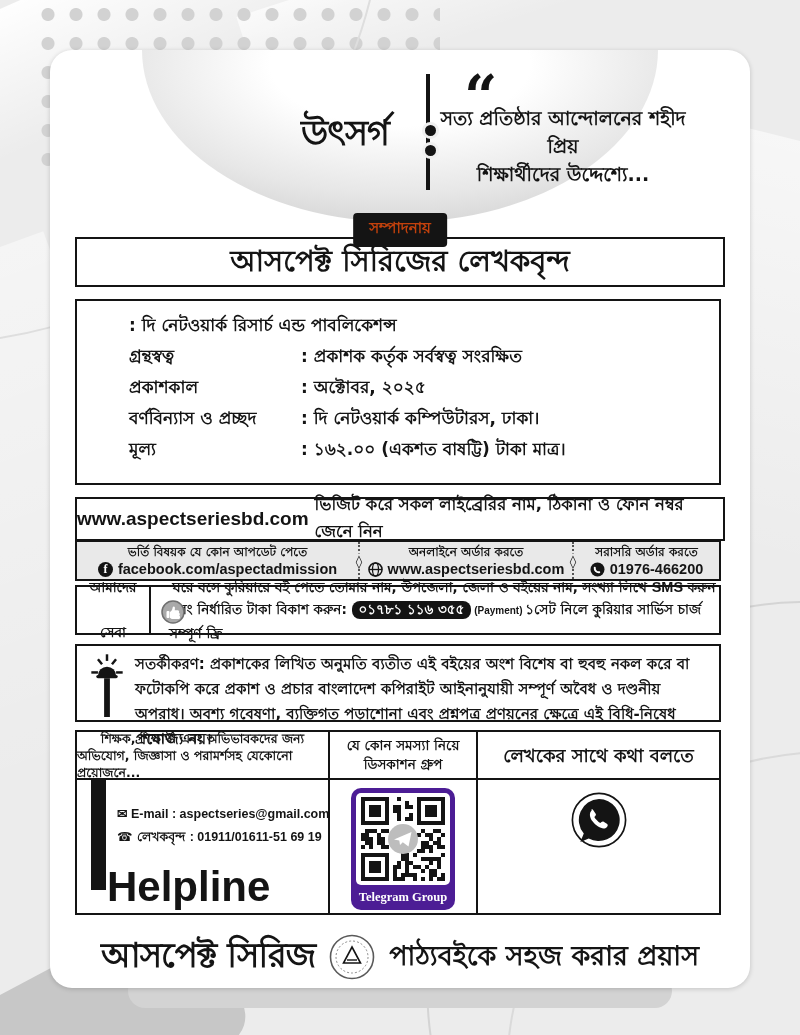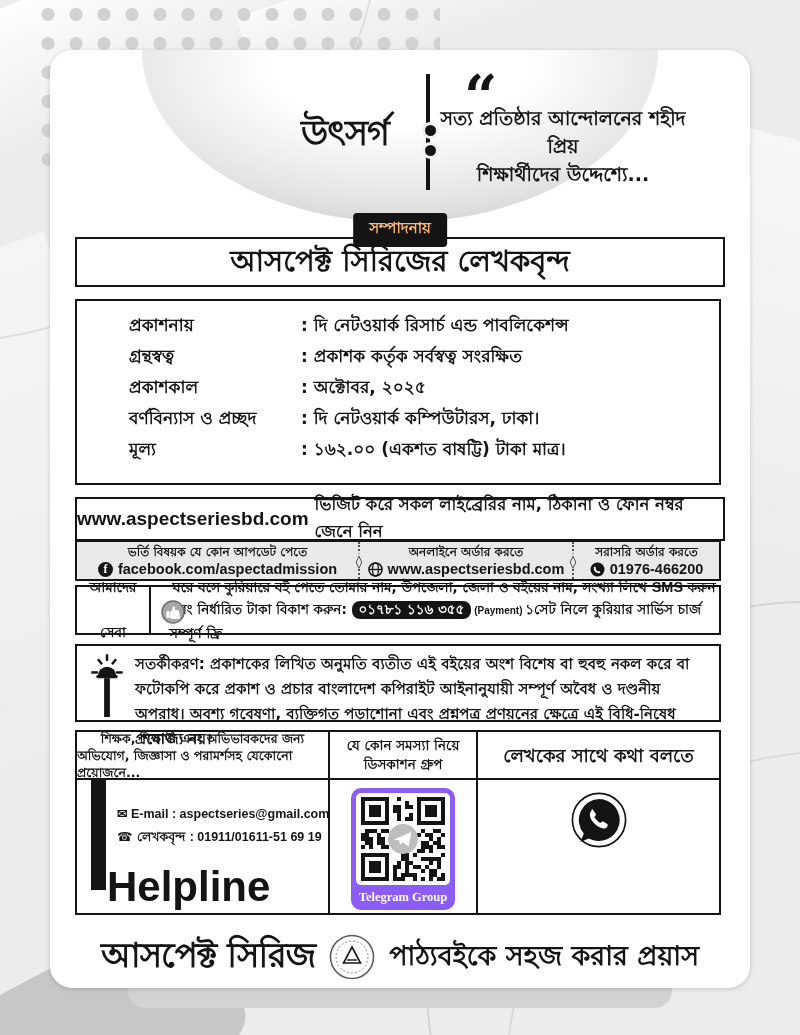--- a/index.html
+++ b/index.html
@@ -33,21 +33,21 @@
        font-family:"DejaVu Serif",serif;color:#141414;}
   .ded-label{position:absolute;left:118px;top:56px;width:170px;text-align:center;
        font-size:35px;font-weight:800;letter-spacing:-1px;}
   .ded-line{position:absolute;left:284px;top:24px;width:4px;height:116px;background:#141414;}
   .ded-dot{position:absolute;left:280px;width:11px;height:11px;background:#141414;border-radius:50%;
        border:3px solid #f0f0f0;box-sizing:content-box;}
   .d1{top:72px;} .d2{top:92px;}
   .ded-text{position:absolute;left:296px;top:54px;width:250px;text-align:center;
        font-size:19px;line-height:28px;font-weight:600;}
   
-  .badge{position:absolute;left:50%;transform:translateX(-50%);top:163px;background:#141414;color:#fdba74;
+  .badge{position:absolute;left:50%;transform:translateX(-50%);top:163px;background:#141414;color:#c2410c;
        font-size:15px;font-weight:600;padding:3px 16px 6px;border-radius:4px;z-index:2;white-space:nowrap;}
   .titlebox{position:absolute;left:25px;top:187px;width:646px;height:46px;border:2px solid #141414;
        display:flex;align-items:center;justify-content:center;font-size:29px;font-weight:800;}
   
   .infobox{position:absolute;left:25px;top:249px;width:646px;height:186px;border:2px solid #141414;
        padding:9px 0 0 52px;box-sizing:border-box;}
   .irow{display:flex;height:31px;align-items:center;font-size:17px;font-weight:600;}
   .ilabel{width:172px;flex:none;}
   
   .webbar{position:absolute;left:25px;top:447px;width:646px;height:40px;border:2px solid #141414;
@@ -98,21 +98,21 @@
   .g3 .ghead{font-size:18px;font-weight:800;}
   .gbody{position:relative;flex:1;}
   .hbar{position:absolute;left:14px;top:0;width:15px;height:110px;background:#141414;}
   .hrow{position:absolute;left:40px;font-size:12.5px;font-weight:bold;
        font-family:"Liberation Sans",sans-serif;white-space:nowrap;}
   .hr1{top:26px;} .hr2{top:48px;font-family:"DejaVu Sans",sans-serif;}
   .hrow .lat{font-family:"Liberation Sans",sans-serif;}
   .helpline{position:absolute;left:30px;bottom:2px;font-size:42px;font-weight:800;
        font-family:"Liberation Sans",sans-serif;letter-spacing:0;}
   
-  .qrwrap{position:relative;margin:8px auto 0;width:104px;height:122px;background:#8b5cf6;
+  .qrwrap{position:relative;margin:8px auto 0;width:104px;height:122px;background:#4c1d95;
        border-radius:10px;padding:0;}
   .qrwhite{position:absolute;left:5px;top:5px;width:94px;height:92px;background:#fff;border-radius:5px;
        display:flex;align-items:center;justify-content:center;}
   .tgcirc{position:absolute;left:50%;top:51px;transform:translate(-50%,-50%);}
   .qrlabel{position:absolute;left:0;right:0;bottom:5px;text-align:center;color:#fff;
        font-family:"Liberation Serif",serif;font-weight:bold;font-size:12.5px;}
   
   .wicon{margin:12px auto 4px;display:block;}
   .wnum{text-align:center;font-size:30px;font-weight:bold;font-family:"Liberation Sans",sans-serif;
        letter-spacing:1px;}
@@ -150,21 +150,20 @@
         <div>সত্য প্রতিষ্ঠার আন্দোলনের শহীদ প্রিয়</div>
         <div>শিক্ষার্থীদের উদ্দেশ্যে...</div>
       </div>
     </div>
 
     <div class="badge">সম্পাদনায়</div>
     <div class="titlebox">আসপেক্ট সিরিজের লেখকবৃন্দ</div>
 
     <div class="infobox">
       <div class="irow">
-        <span class="ilabel">প্রকাশনায়</span>
         <span>: দি নেটওয়ার্ক রিসার্চ এন্ড পাবলিকেশন্স</span>
       </div>
       <div class="irow">
         <span class="ilabel">গ্রন্থস্বত্ব</span>
         <span>: প্রকাশক কর্তৃক সর্বস্বত্ব সংরক্ষিত</span>
       </div>
       <div class="irow">
         <span class="ilabel">প্রকাশকাল</span>
         <span>: অক্টোবর, ২০২৫</span>
       </div>

